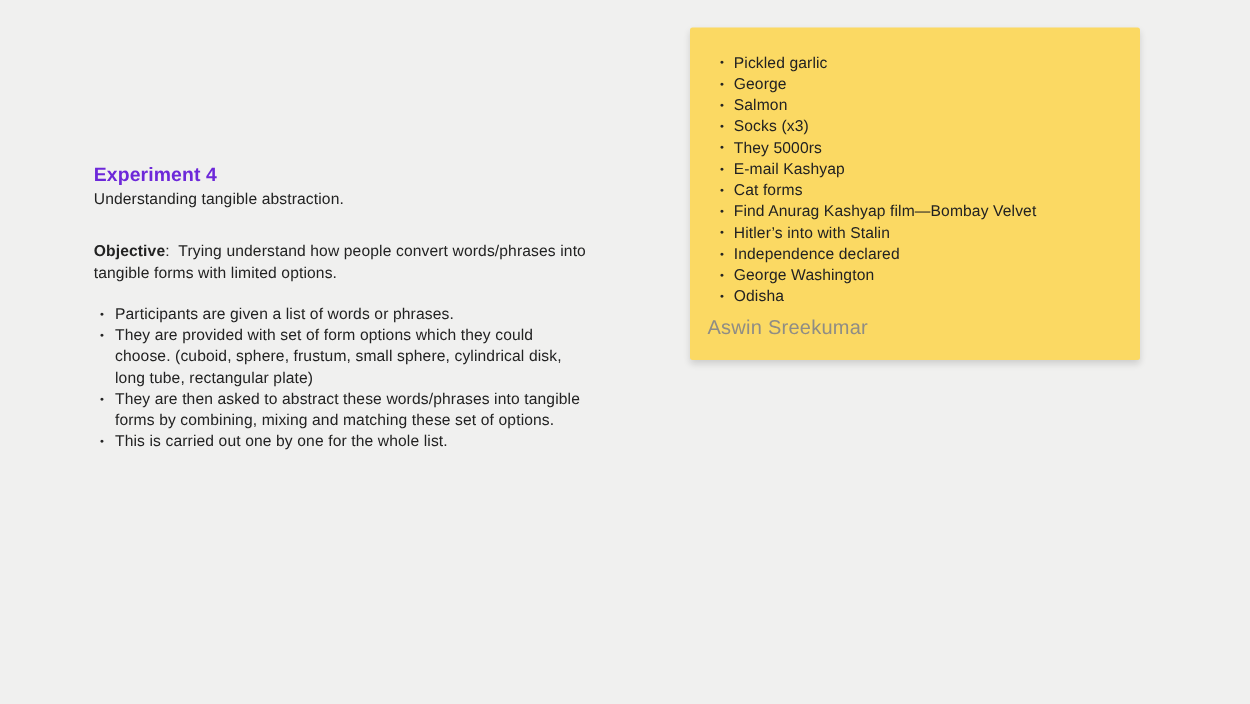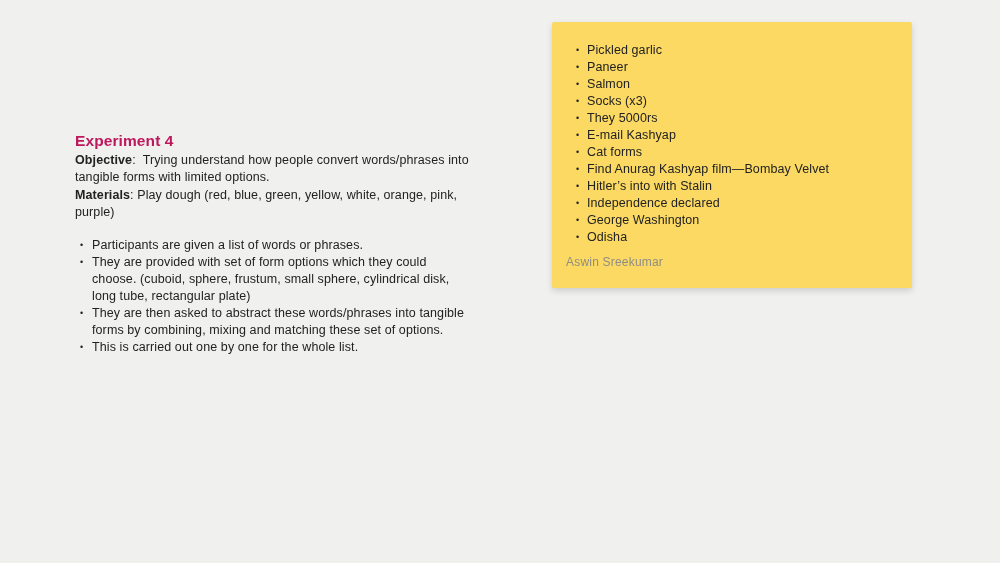--- a/index.html
+++ b/index.html
@@ -23,24 +23,24 @@
     width: 396px;
     color: #222222;
     font-size: 12.5px;
     line-height: 17px;
     letter-spacing: 0.1px;
   }
   .text-block h1 {
     font-size: 15.5px;
     font-weight: 700;
     line-height: 20px;
-    color: #be185d;
+    color: #6d28d9;
   }
   .text-block p { white-space: pre-wrap; }
-  .para-gap { margin-top: 1px; }
+  .para-gap { margin-top: 25px; }
   .bold { font-weight: 700; }
 
   ul.steps {
     list-style: none;
     margin-top: 16px;
     padding-left: 5px;
   }
   ul.steps li {
     display: flex;
     align-items: flex-start;
@@ -77,37 +77,37 @@
     display: flex;
     align-items: flex-start;
   }
   .note-dot {
     flex: 0 0 11px;
     font-size: 9px;
     line-height: 17px;
   }
   .note-author {
     margin-top: 9px;
-    font-size: 12px;
+    font-size: 16px;
     line-height: 15px;
     color: #8f8d85;
     letter-spacing: 0.2px;
   }
 </style>
 </head>
 <body>
 
 <div class="canvas" style="background: rgb(240, 240, 239);">
 
   <div class="text-block" style="color: rgb(34, 34, 34);">
     <h1>Experiment 4</h1>
+    <p>Understanding tangible abstraction.</p>
 
     <p class="para-gap"><span class="bold">Objective</span><span>:  Trying understand how people convert words/phrases into tangible forms with limited options.</span></p>
 
-    <p class="para-gap"><span class="bold">Materials</span><span>: Play dough (red, blue, green, yellow, white, orange, pink, purple)</span></p>
 
 
     <ul class="steps">
 
         <li>
           <span class="dot">•</span>
           <span class="step-text">Participants are given a list of words or phrases.</span>
         </li>
 
         <li>
@@ -130,21 +130,21 @@
   <div class="sticky-note" style="background: rgb(251, 217, 99);">
     <ul class="note-list">
 
         <li>
           <span class="note-dot">•</span>
           <span class="note-item-text">Pickled garlic</span>
         </li>
 
         <li>
           <span class="note-dot">•</span>
-          <span class="note-item-text">Paneer</span>
+          <span class="note-item-text">George</span>
         </li>
 
         <li>
           <span class="note-dot">•</span>
           <span class="note-item-text">Salmon</span>
         </li>
 
         <li>
           <span class="note-dot">•</span>
           <span class="note-item-text">Socks (x3)</span>

